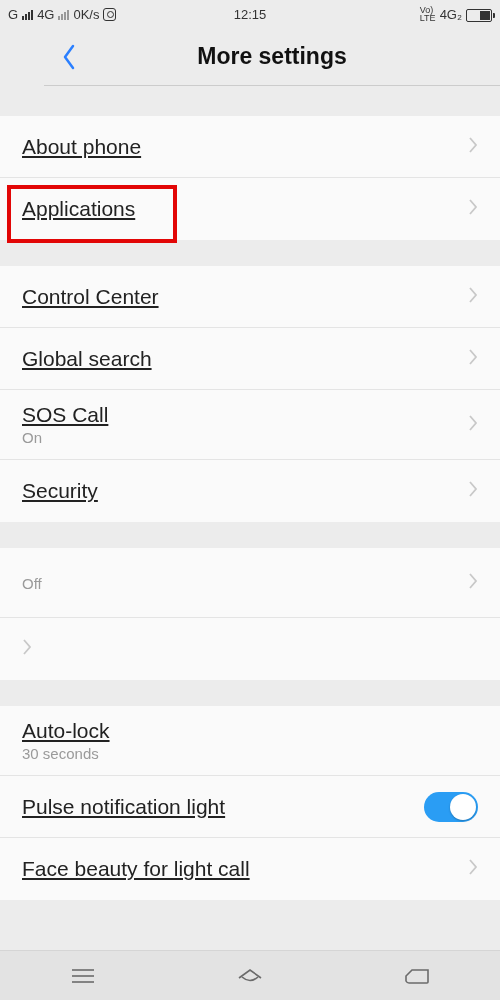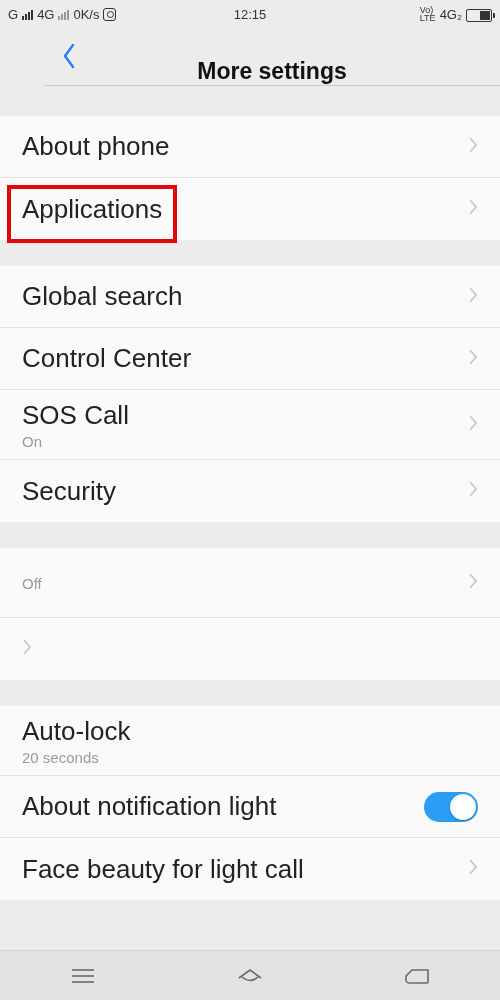--- a/index.html
+++ b/index.html
@@ -34,21 +34,21 @@
     .camera-icon::after{content:'';position:absolute;top:2px;left:3px;width:5px;height:5px;border:1px solid #333;border-radius:50%;}
     .volte { font-size:9px; line-height:8px; }
     .battery { width:26px; height:13px; border:1.5px solid #333; border-radius:2px; position:relative; }
     .battery::after{content:'';position:absolute;right:-4px;top:3px;width:2px;height:5px;background:#333;border-radius:0 1px 1px 0;}
     .battery-fill { position:absolute; right:1px; top:1px; bottom:1px; width:10px; background:#333; }
 
     .header {
       height: 58px;
       background: #ececec;
       display: flex;
-      align-items: flex-end;
+      align-items: center;
       position: relative;
       border-bottom: 1px solid #ccc;
       margin-left: 44px;
     }
     .back-btn { width: 50px; height: 58px; display:flex; align-items:center; justify-content:center; }
     .back-btn svg { width: 16px; height: 28px; }
     .header-title {
       position:absolute; left:0; right:0; text-align:center;
       font-size: 23px; font-weight: 600; color: #111; pointer-events:none;
     }
@@ -61,21 +61,21 @@
       min-height: 62px;
       padding: 0 22px;
       display: flex;
       align-items: center;
       border-bottom: 1px solid #e4e4e4;
       background: #fafafa;
       position: relative;
     }
     .row.nodiv { border-bottom: none; }
     .row-main { flex: 1; display:flex; flex-direction:column; justify-content:center; }
-    .row-label { font-size: 26px; color: #222; }
+    .row-label { font-size: 21px; color: #222; text-decoration: underline; }
     .row-sub { font-size: 15px; color: #9a9a9a; margin-top: 2px; }
     .chevron { color: #c8c8c8; }
     .chevron svg { width: 10px; height: 18px; }
 
     .highlight-box {
       position: absolute;
       border: 4px solid #e20606;
       pointer-events: none;
     }
 
@@ -158,29 +158,29 @@
       <span class="chevron"><svg viewBox="0 0 10 18">
             <polyline points="2,2 8,9 2,16" fill="none" stroke="currentColor" stroke-width="1.8"></polyline>
           </svg></span>
     </div>
   </div>
 
   <div class="group-gap"></div>
   <div class="group">
     <div class="row">
       <div class="row-main">
+          <span class="row-label">Control Center</span>
+        </div>
+      <span class="chevron"><svg viewBox="0 0 10 18">
+            <polyline points="2,2 8,9 2,16" fill="none" stroke="currentColor" stroke-width="1.8"></polyline>
+          </svg></span>
+    </div>
+    <div class="row">
+      <div class="row-main">
           <span class="row-label">Global search</span>
-        </div>
-      <span class="chevron"><svg viewBox="0 0 10 18">
-            <polyline points="2,2 8,9 2,16" fill="none" stroke="currentColor" stroke-width="1.8"></polyline>
-          </svg></span>
-    </div>
-    <div class="row">
-      <div class="row-main">
-          <span class="row-label">Control Center</span>
         </div>
       <span class="chevron"><svg viewBox="0 0 10 18">
             <polyline points="2,2 8,9 2,16" fill="none" stroke="currentColor" stroke-width="1.8"></polyline>
           </svg></span>
     </div>
     <div class="row" style="min-height:70px;gap:24px;">
       <div class="row-main">
         <span class="row-label">SOS Call</span>
         <span class="row-sub">On</span>
       </div>
@@ -213,26 +213,26 @@
             <polyline points="2,2 8,9 2,16" fill="none" stroke="currentColor" stroke-width="1.8"></polyline>
           </svg></span>
     </div>
   </div>
 
   <div class="group-gap"></div>
   <div class="group">
     <div class="row" style="min-height:70px;">
       <div class="row-main">
         <span class="row-label">Auto-lock</span>
-        <span class="row-sub">20 seconds</span>
+        <span class="row-sub">30 seconds</span>
       </div>
     </div>
     <div class="row">
       <div class="row-main">
-          <span class="row-label">About notification light</span>
+          <span class="row-label">Pulse notification light</span>
         </div>
       <div class="toggle">
           <div class="toggle-knob"></div>
         </div>
     </div>
     <div class="row nodiv">
       <div class="row-main">
           <span class="row-label">Face beauty for light call</span>
         </div>
       <span class="chevron"><svg viewBox="0 0 10 18">

